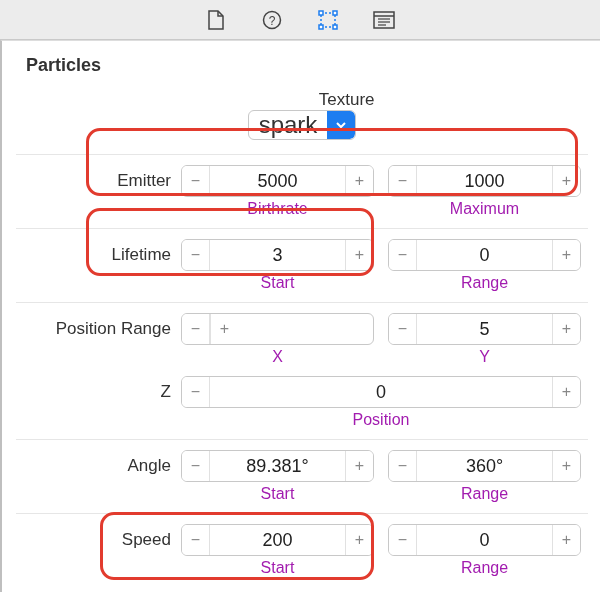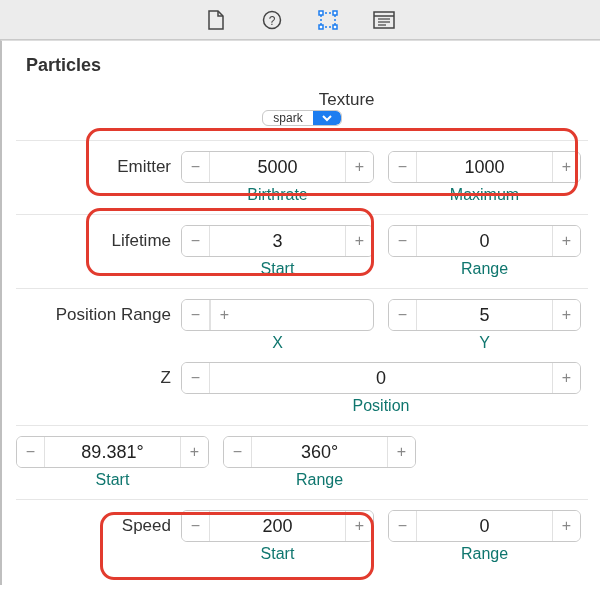--- a/index.html
+++ b/index.html
@@ -74,21 +74,21 @@
   .stepper .step-btn:first-child { border-right: 1px solid #e1e1e1; }
   .stepper .step-btn:last-child { border-left: 1px solid #e1e1e1; }
   .stepper .step-val {
     flex: 1;
     display: flex; align-items: center; justify-content: center;
     font-size: 18px;
     color: #222;
   }
   .sublabel {
     font-size: 16px;
-    color: #0f766e;
+    color: #a21caf;
     margin-top: 3px;
   }
   .divider {
     border: none;
     border-top: 1px solid #e6e6e6;
     margin: 4px 0 6px 0;
   }
   .dropdown-row {
     display: flex; align-items: center; padding: 0 0 10px 0; flex-direction: column;
   }
@@ -99,21 +99,21 @@
     border-radius: 6px;
     height: 32px;
     flex: 1;
     background: #fff;
     position: relative;
     overflow: hidden;
   }
   .dropdown .dd-text {
     flex: 1;
     padding: 0 10px;
-    font-size: 12px;
+    font-size: 24px;
   }
   .dropdown .dd-arrow {
     width: 28px;
     align-self: stretch;
     background: #1d7df0;
     display: flex; align-items:center; justify-content:center;
     color: #fff;
     border-top-right-radius: 5px;
     border-bottom-right-radius: 5px;
   }
@@ -262,20 +262,21 @@
           <span class="step-btn">+</span>
         </div>
         <div class="sublabel">Position</div>
       </div>
     </div>
   </div>
 
   <hr class="divider">
 
   <div class="row">
+    <div class="label-cell">Angle</div>
     <div class="fields">
       <div class="field">
         <div class="stepper w190">
           <span class="step-btn">−</span>
           <span class="step-val">89.381°</span>
           <span class="step-btn">+</span>
         </div>
         <div class="sublabel">Start</div>
       </div>
       <div class="field">

